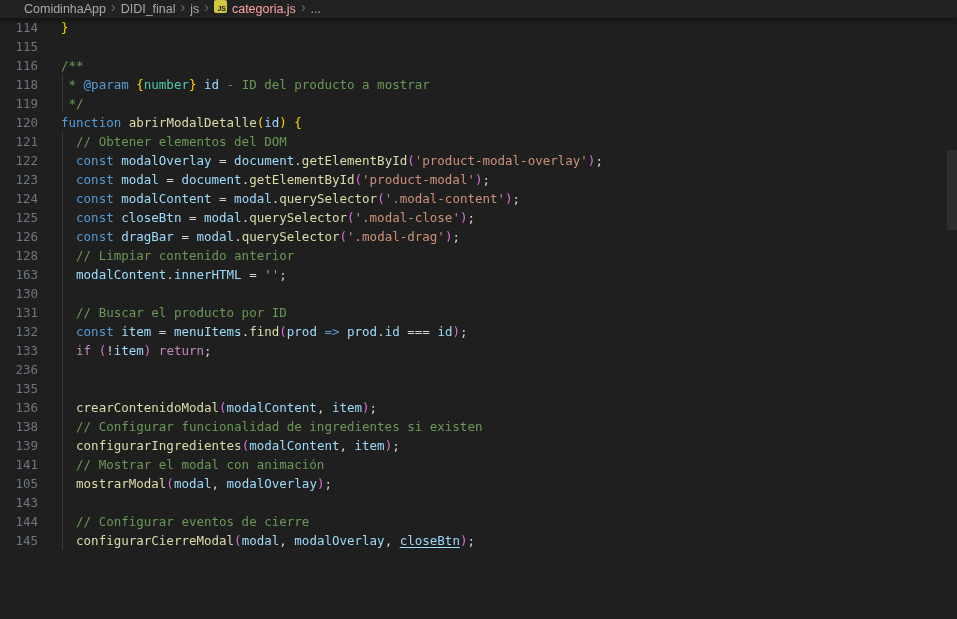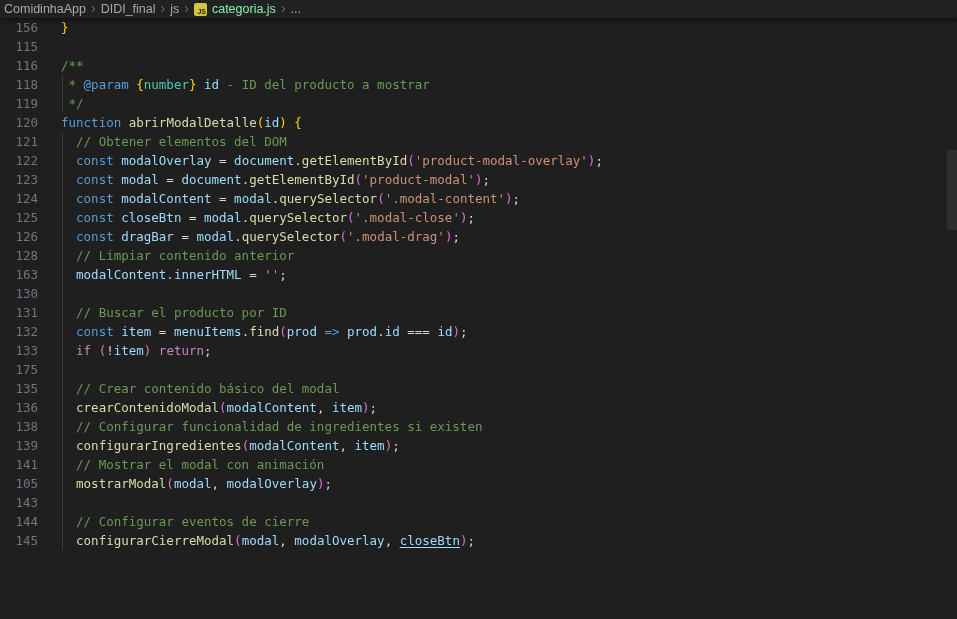--- a/index.html
+++ b/index.html
@@ -9,26 +9,26 @@
     --bc-text:#a9a9a9; --sep:#6e6e6e; --guide:#3a3a3a;
   }
   *{box-sizing:border-box;margin:0;padding:0}
   html,body{width:957px;height:619px;overflow:hidden;background:var(--bg);}
   body{font-family:"Liberation Sans",sans-serif;}
   .window{width:957px;height:619px;display:flex;flex-direction:column;overflow:hidden;}
 
   
   .breadcrumb{
     height:18px;flex:0 0 18px;background:var(--bc-bg);
-    display:flex;align-items:center;padding-left:4px;
+    display:flex;padding-left:24px;
     font-size:12.5px;color:var(--bc-text);white-space:nowrap;
     position:relative;z-index:3;box-shadow:0 3px 5px rgba(0,0,0,.4);
   }
   .bc-item{cursor:pointer;line-height:18px;}
-  .bc-item.file{color:#86efac;}
+  .bc-item.file{color:#fca5a5;}
   .sep{color:var(--sep);font-size:14px;margin:0 5px;line-height:16px;transform:translateY(-1px);}
   .jsicon{
     width:13px;height:13px;background:#d2c53f;border-radius:2px;
     color:#1c1c1c;font-size:7px;font-weight:bold;
     display:inline-flex;align-items:flex-end;justify-content:flex-end;
     padding:0 1px 0 0;margin-right:5px;line-height:8px;
     font-family:"Liberation Sans",sans-serif;
   }
 
   
@@ -65,21 +65,21 @@
     <span class="sep">›</span>
     <span class="jsicon">JS</span>
     <span class="bc-item file">categoria.js</span>
     <span class="sep">›</span>
     <span class="bc-item">...</span>
   </div>
 
   <div class="editor">
     <div id="code-lines">
         <div class="row">
-          <div class="num">156</div>
+          <div class="num">114</div>
           <div class="code"><span class="b1">}</span></div>
         </div>
         <div class="row">
           <div class="num">115</div>
           <div class="code"></div>
         </div>
         <div class="row">
           <div class="num">116</div>
           <div class="code"><span class="com">/**</span></div>
         </div>
@@ -137,26 +137,26 @@
         </div>
         <div class="row">
           <div class="num">132</div>
           <div class="code"><span class="guide"></span><span class="kw">  const</span><span class="var"> item</span><span class="pun"> = </span><span class="var">menuItems</span><span class="pun">.</span><span class="fn">find</span><span class="b2">(</span><span class="var">prod</span><span class="kw"> =&gt;</span><span class="var"> prod</span><span class="pun">.</span><span class="var">id</span><span class="pun"> === </span><span class="var">id</span><span class="b2">)</span><span class="pun">;</span></div>
         </div>
         <div class="row">
           <div class="num">133</div>
           <div class="code"><span class="guide"></span><span class="ctl">  if</span><span class="pun"> </span><span class="b2">(</span><span class="pun">!</span><span class="var">item</span><span class="b2">)</span><span class="ctl"> return</span><span class="pun">;</span></div>
         </div>
         <div class="row">
-          <div class="num">175</div>
+          <div class="num">236</div>
           <div class="code"><span class="guide"></span></div>
         </div>
         <div class="row">
           <div class="num">135</div>
-          <div class="code"><span class="guide"></span><span class="com">  // Crear contenido básico del modal</span></div>
+          <div class="code"><span class="guide"></span></div>
         </div>
         <div class="row">
           <div class="num">136</div>
           <div class="code"><span class="guide"></span><span class="fn">  crearContenidoModal</span><span class="b2">(</span><span class="var">modalContent</span><span class="pun">, </span><span class="var">item</span><span class="b2">)</span><span class="pun">;</span></div>
         </div>
         <div class="row">
           <div class="num">138</div>
           <div class="code"><span class="guide"></span><span class="com">  // Configurar funcionalidad de ingredientes si existen</span></div>
         </div>
         <div class="row">

